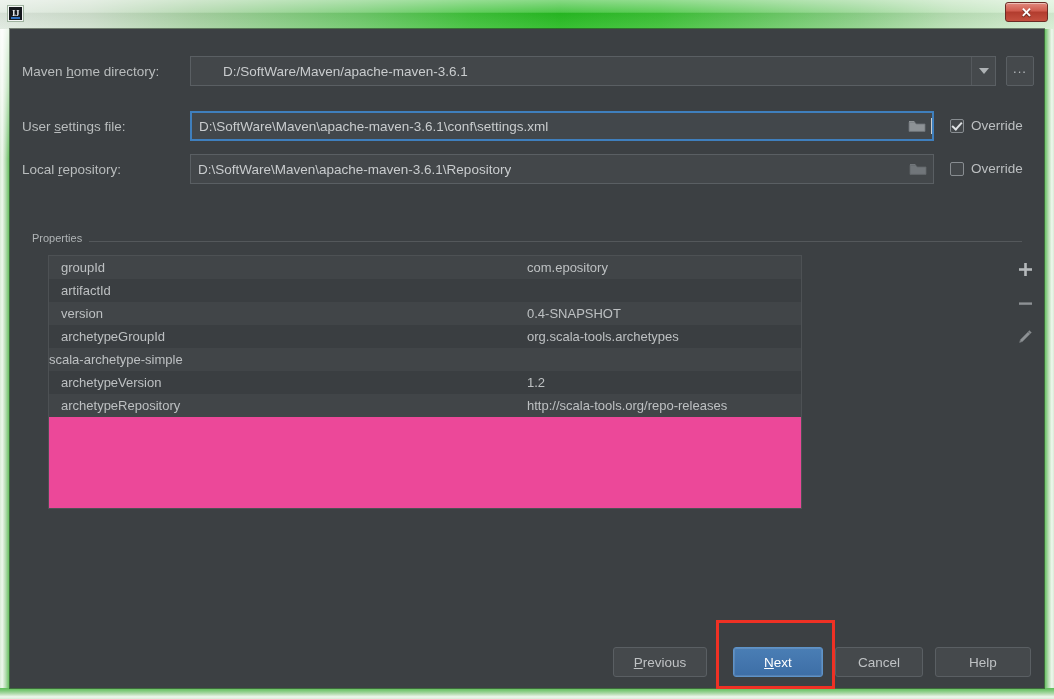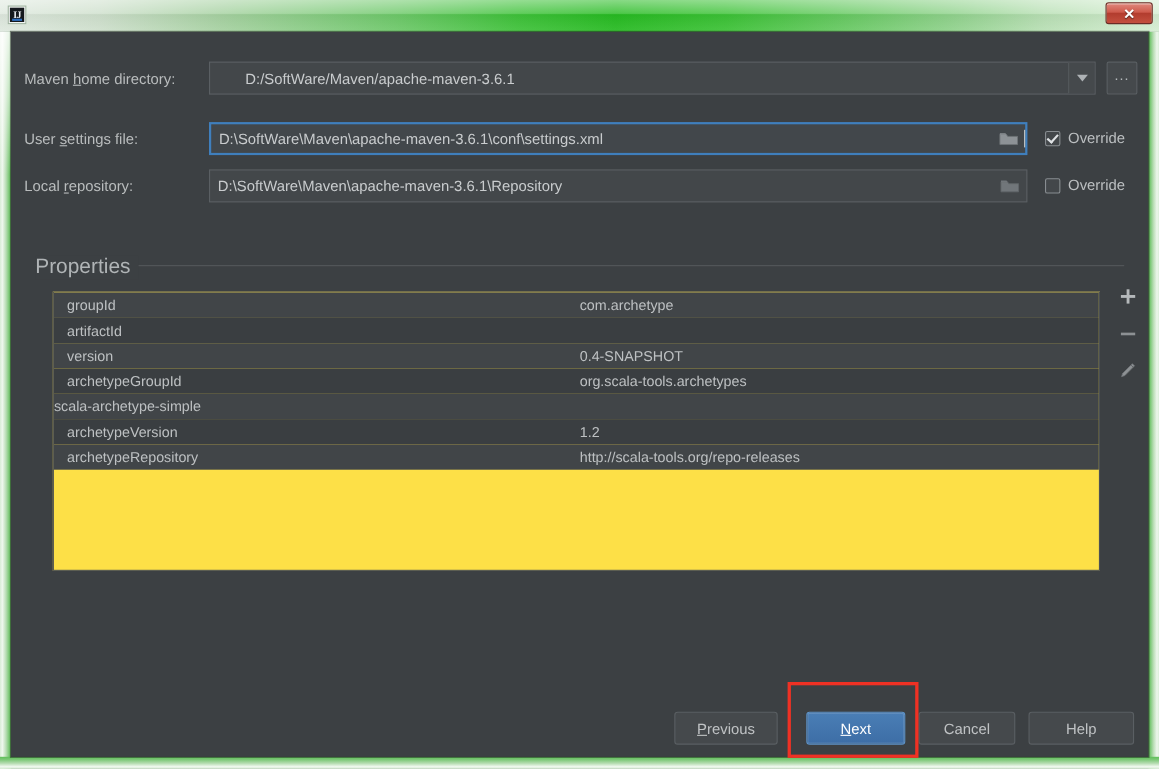--- a/index.html
+++ b/index.html
@@ -269,40 +269,40 @@
   .cb-label {
     font-size: 13.5px;
     color: #bcbfc1;
     white-space: nowrap;
   }
 
   
   .group-label {
     position: absolute;
     left: 22px; top: 203px;
-    font-size: 19px;
+    font-size: 11px;
     color: #b0b4b6;
     background: #3c4043;
     padding-right: 7px;
     z-index: 2;
   }
   .group-line {
     position: absolute;
     left: 22px; top: 212px;
     width: 990px; height: 1px;
     background: #54585b;
   }
 
   .table {
     position: absolute;
-    left: 38px; top: 236px;
-    width: 952px; height: 254px;
+    left: 38px; top: 226px;
+    width: 754px; height: 254px;
     box-sizing: border-box;
     border: 1px solid #4d5154;
-    background: #fde047;
+    background: #ec4899;
     overflow: hidden;
   }
   .trow {
     display: flex;
     height: 23px;
     align-items: center;
     font-size: 13px;
     color: #bdc0c2;
   }
   .trow.odd { background: #414548; }
@@ -440,21 +440,21 @@
         <span class="cb-label">Override</span>
       </div>
     </div>
 
     <div class="group-line"></div>
     <div class="group-label">Properties</div>
 
     <div class="table" id="props-table">
         <div class="trow odd">
           <div class="tcell-key">groupId</div>
-          <div class="tcell-val">com.archetype</div>
+          <div class="tcell-val">com.epository</div>
         </div>
         <div class="trow even">
           <div class="tcell-key">artifactId</div>
         </div>
         <div class="trow odd">
           <div class="tcell-key">version</div>
           <div class="tcell-val">0.4-SNAPSHOT</div>
         </div>
         <div class="trow even">
           <div class="tcell-key">archetypeGroupId</div>

